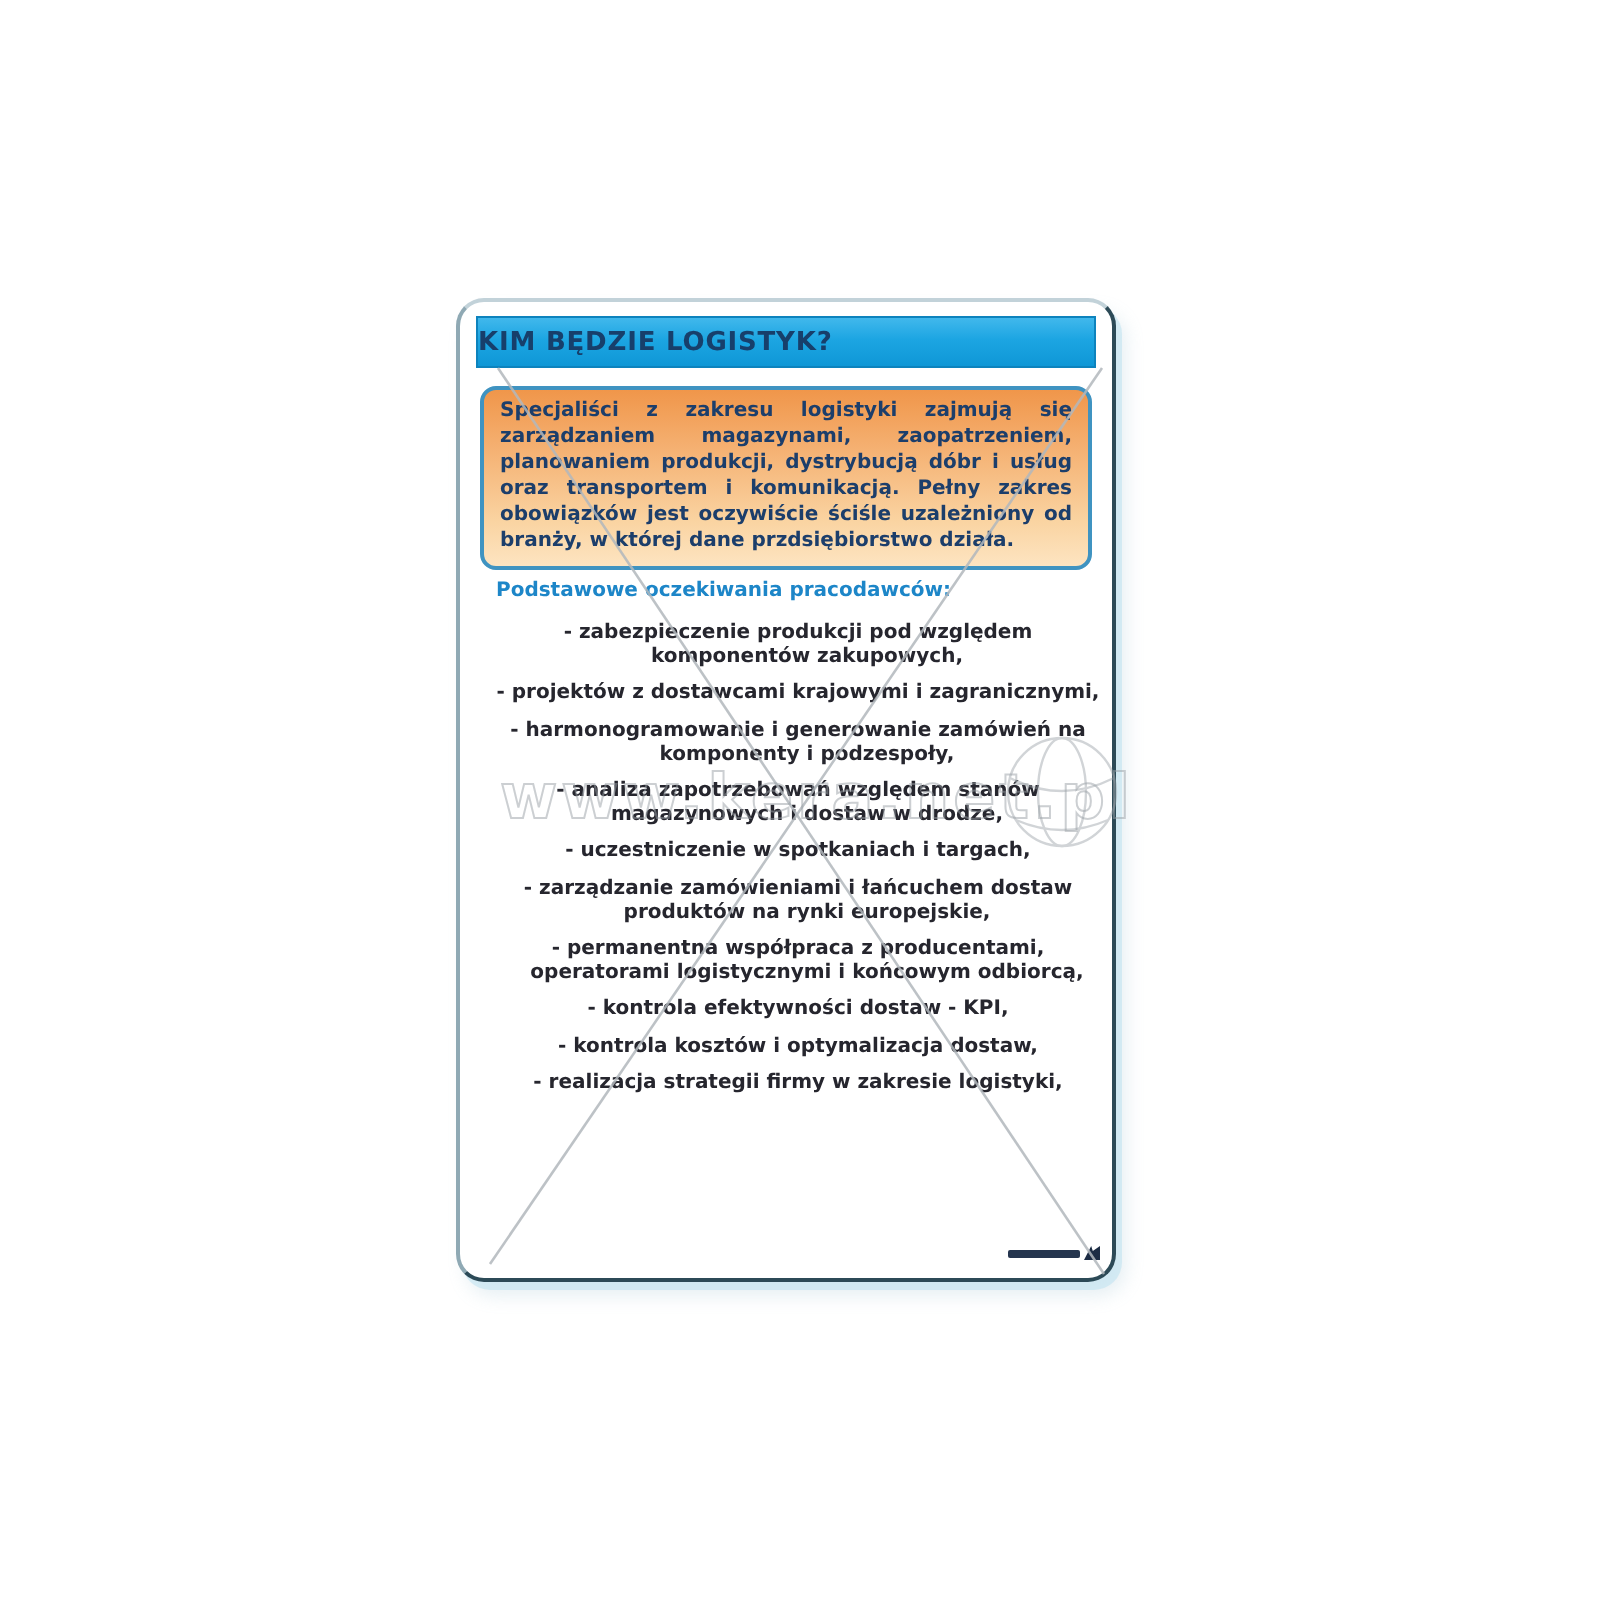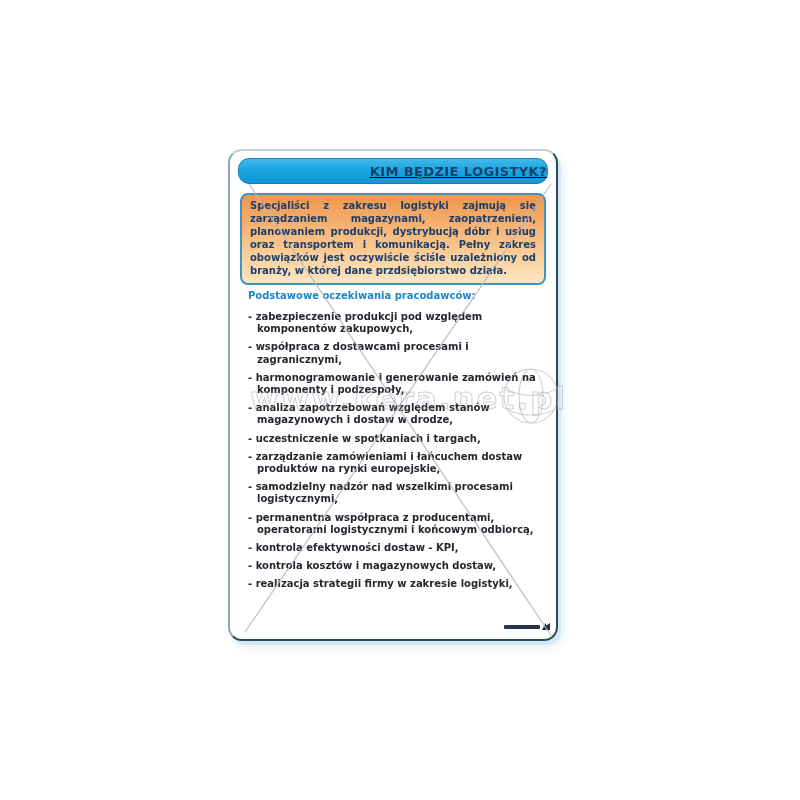--- a/index.html
+++ b/index.html
@@ -11,44 +11,45 @@
     position: absolute; left: 228px; top: 149px; width: 330px; height: 492px;
     background: #ffffff;
     border: 2px solid #2c4a57;
     border-top-color: #c2d2d9;
     border-left-color: #8fa9b4;
     border-radius: 14px;
     box-shadow: 3px 4px 0 rgba(190, 225, 240, 0.55), 5px 7px 9px rgba(140, 180, 200, 0.22);
   }
   .title-bar {
     position: absolute; left: 8px; right: 8px; top: 7px; height: 26px;
-    border-radius: 11px;
+    border-radius: 0;
     background: linear-gradient(180deg, #41b8ec 0%, #1ca5e2 45%, #0f97d6 100%);
     border: 1px solid #0d83bd;
-    display: flex; align-items: center; justify-content: flex-end; text-decoration: underline;
+    display: flex; align-items: center; justify-content: flex-start;
   }
   .title-bar .title-text {
     font-size: 13px; font-weight: bold; color: #173f6b; letter-spacing: 0.4px;
   }
   .intro-box {
     position: absolute; left: 10px; right: 10px; top: 42px;
     min-height: 78px;
     border: 2px solid #3f93c1; border-radius: 8px;
     background: linear-gradient(180deg, #f0964a 0%, #f5b274 35%, #fad4a2 75%, #fde4c1 100%);
     padding: 5px 8px 6px 8px;
     font-size: 10px; line-height: 12.9px; font-weight: bold;
     color: #1c3e6b; text-align: justify;
   }
   .section-heading {
     position: absolute; left: 18px; top: 139px; right: 10px;
     font-size: 10px; font-weight: bold; color: #1d86c8;
   }
   .bullet-list {
     position: absolute; left: 18px; top: 160px; width: 302px;
     list-style: none;
+    text-align: center;
   }
   .bullet-item {
     font-size: 10px; line-height: 12.2px; font-weight: bold; color: #26262e;
     padding-left: 9px; text-indent: -9px;
     margin-bottom: 6px;
   }
   .publisher-logo {
     position: absolute; right: 6px; bottom: 9px; width: 46px; height: 7px;
     display: flex; align-items: center;
   }
@@ -82,29 +83,28 @@
     </div>
 
     <div class="intro-box">
       <span>Specjaliści z zakresu logistyki zajmują się zarządzaniem magazynami, zaopatrzeniem, planowaniem produkcji, dystrybucją dóbr i usług oraz transportem i komunikacją. Pełny zakres obowiązków jest oczywiście ściśle uzależniony od branży, w której dane przdsiębiorstwo działa.</span>
     </div>
 
     <div class="section-heading">Podstawowe oczekiwania pracodawców:</div>
 
     <ul class="bullet-list">
       <li class="bullet-item">- zabezpieczenie produkcji pod względem komponentów zakupowych,</li>
-      <li class="bullet-item">- współpraca z dostawcami procesami i zagranicznymi,</li>
+      <li class="bullet-item">- projektów z dostawcami krajowymi i zagranicznymi,</li>
       <li class="bullet-item">- harmonogramowanie i generowanie zamówień na komponenty i podzespoły,</li>
       <li class="bullet-item">- analiza zapotrzebowań względem stanów magazynowych i dostaw w drodze,</li>
       <li class="bullet-item">- uczestniczenie w spotkaniach i targach,</li>
       <li class="bullet-item">- zarządzanie zamówieniami i łańcuchem dostaw produktów na rynki europejskie,</li>
-      <li class="bullet-item">- samodzielny nadzór nad wszelkimi procesami logistycznymi,</li>
       <li class="bullet-item">- permanentna współpraca z producentami, operatorami logistycznymi i końcowym odbiorcą,</li>
       <li class="bullet-item">- kontrola efektywności dostaw - KPI,</li>
-      <li class="bullet-item">- kontrola kosztów i magazynowych dostaw,</li>
+      <li class="bullet-item">- kontrola kosztów i optymalizacja dostaw,</li>
       <li class="bullet-item">- realizacja strategii firmy w zakresie logistyki,</li>
     </ul>
 
     <div class="publisher-logo">
       <div class="logo-line"></div>
       <div class="logo-mark"></div>
     </div>
 
   </div>
 

